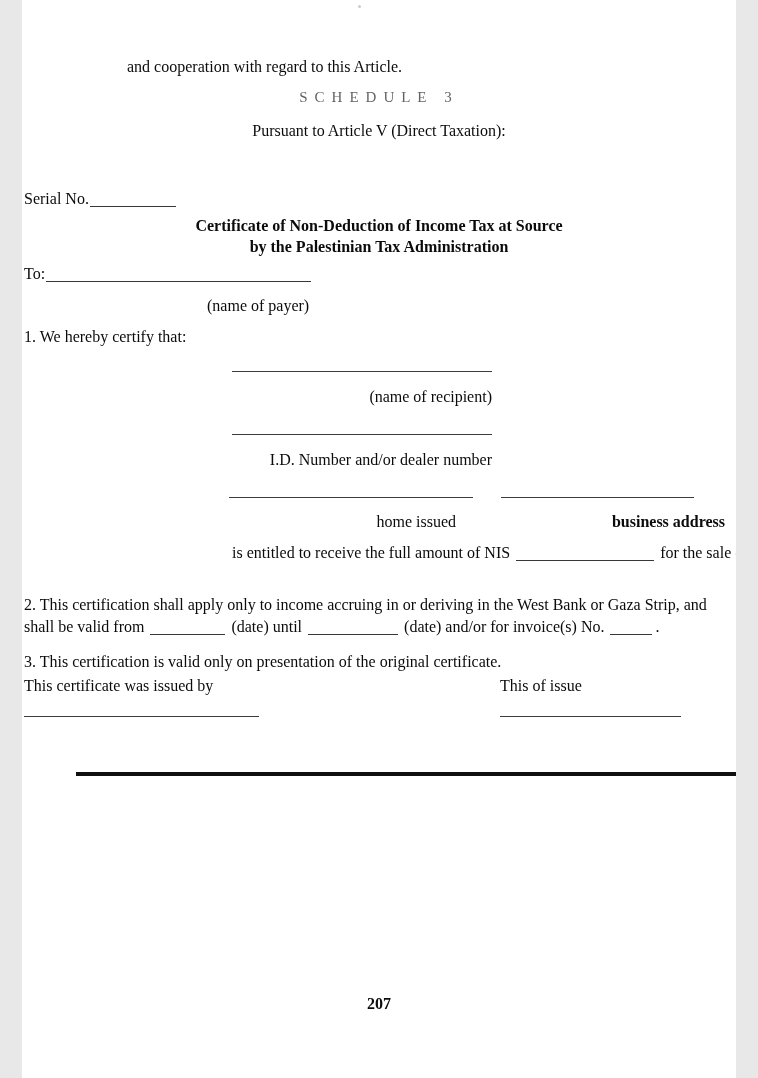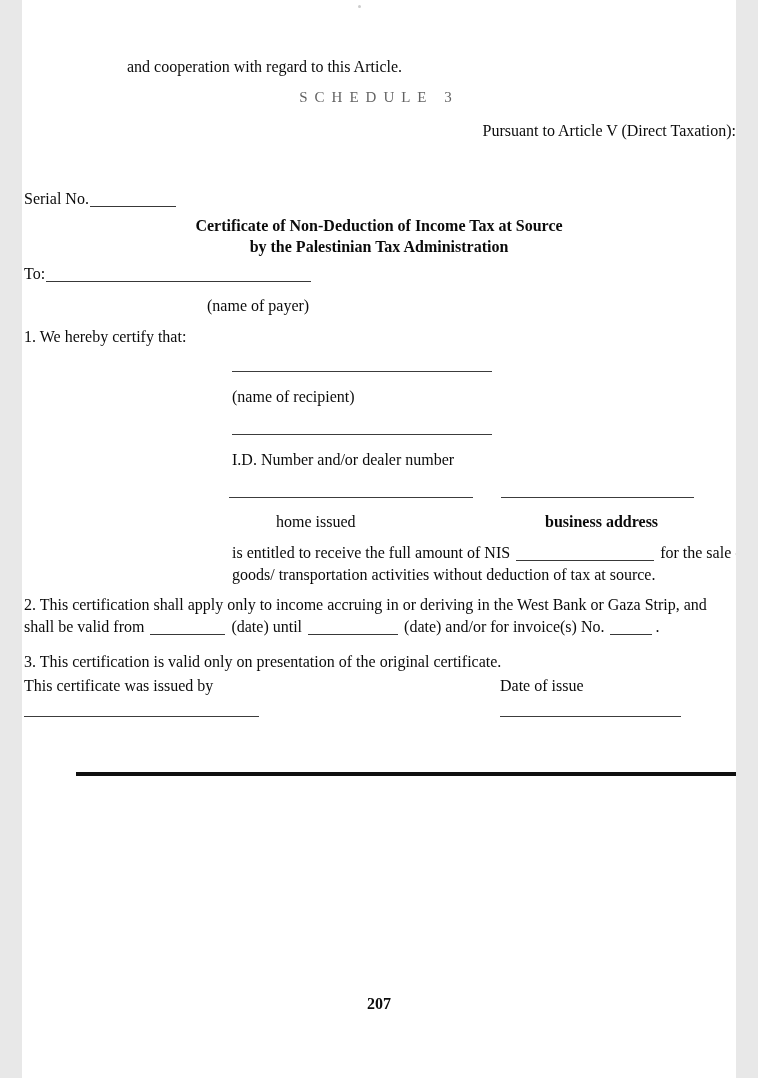--- a/index.html
+++ b/index.html
@@ -33,35 +33,35 @@
   .rule {
     position:absolute;
     border-top:1.8px solid #3c3c3c;
     height:0;
   }
   .thick-rule {
     position:absolute;
     background:#101010;
     height:4px;
   }
-  .caption-box { position:absolute; text-align:left; white-space:nowrap; }
+  .caption-box { position:absolute; text-align:right; white-space:nowrap; }
   .speck { position:absolute; background:#9a9a9a; opacity:.5; border-radius:50%; }
 </style>
 </head>
 <body>
 
 <div class="page">
 
   <div class="speck" style="left:336px; top:5px; width:3px; height:3px;"></div>
 
   <div class="abs" style="left:105px; top:57px;">and cooperation with regard to this Article.</div>
 
   <div class="abs center schedule" style="top:88px;">SCHEDULE 3</div>
 
-  <div class="abs center" style="top:121px;text-align:right;">Pursuant to Article V (Direct Taxation):</div>
+  <div class="abs center" style="top:121px;">Pursuant to Article V (Direct Taxation):</div>
 
   <div class="abs" style="left:2px; top:189px;">
     <span>Serial No.</span><span class="blank" style="width:86px; margin-left:1px;"></span>
   </div>
 
   <div class="abs center bold" style="top:216px;text-align:center;">Certificate of Non-Deduction of Income Tax at Source</div>
   <div class="abs center bold" style="top:237px;">by the Palestinian Tax Administration</div>
 
   <div class="abs" style="left:2px; top:264px;">
     <span>To:</span><span class="blank" style="width:265px; margin-left:1px;"></span>
@@ -77,31 +77,30 @@
   <div class="caption-box" style="left:210px; top:451px; width:260px;">I.D. Number and/or dealer number</div>
 
   <div class="rule" style="left:207px; top:497px; width:244px;"></div>
   <div class="rule" style="left:479px; top:497px; width:193px;"></div>
   <div class="caption-box" style="left:254px; top:513px; width:180px;">home issued</div>
   <div class="caption-box" style="left:523px; top:513px; width:180px;font-weight:bold;">business address</div>
 
   <div class="abs" style="left:210px; top:543px;">
     <span>is entitled to receive the full amount of NIS</span><span class="blank" style="width:138px; margin:0 6px;"></span><span>for the sale of</span>
   </div>
-  <div class="abs" style="left:210px; top:565px;">goods/ transportation activities without deduction of tax at source.</div>
 
   <div class="abs" style="left:2px; top:595px;">2. This certification shall apply only to income accruing in or deriving in the West Bank or Gaza Strip, and</div>
   <div class="abs" style="left:2px; top:617px;">
     <span>shall be valid from</span><span class="blank" style="width:75px; margin:0 6px;"></span><span>(date) until</span><span class="blank" style="width:90px; margin:0 6px;"></span><span>(date) and/or for invoice(s) No.</span><span class="blank" style="width:42px; margin:0 3px 0 6px;"></span><span>.</span>
   </div>
 
   <div class="abs" style="left:2px; top:652px;">3. This certification is valid only on presentation of the original certificate.</div>
 
   <div class="abs" style="left:2px; top:676px;">This certificate was issued by</div>
-  <div class="abs" style="left:478px; top:676px;">Date of issue</div>
+  <div class="abs" style="left:478px; top:676px;">This of issue</div>
 
   <div class="rule" style="left:2px; top:716px; width:235px;"></div>
   <div class="rule" style="left:478px; top:716px; width:181px;"></div>
 
   <div class="thick-rule" style="left:54px; top:772px; width:664px;"></div>
 
   <div class="abs center" style="top:994px;font-weight:bold;">207</div>
 
 </div>
 

